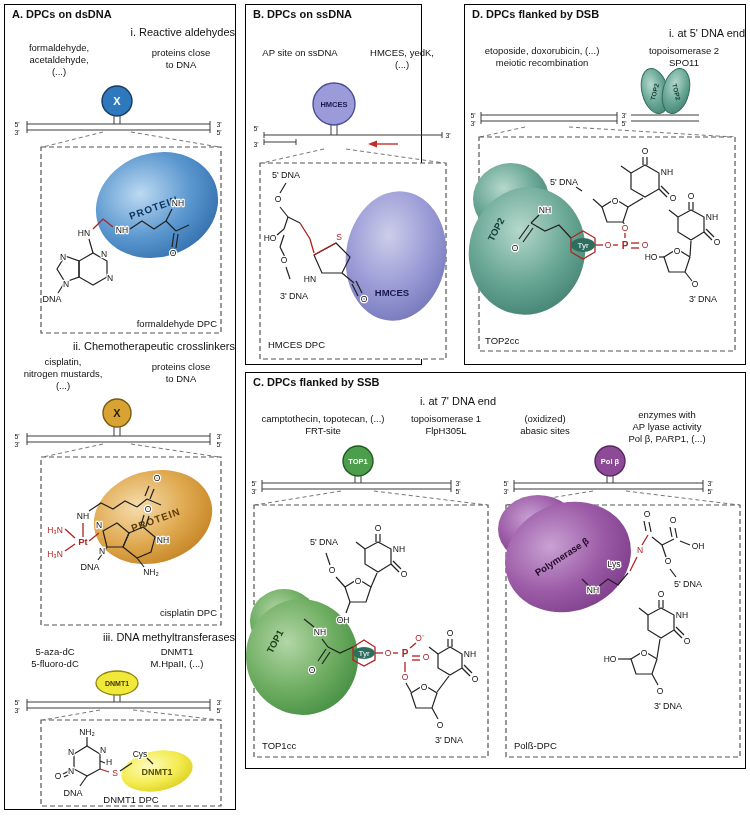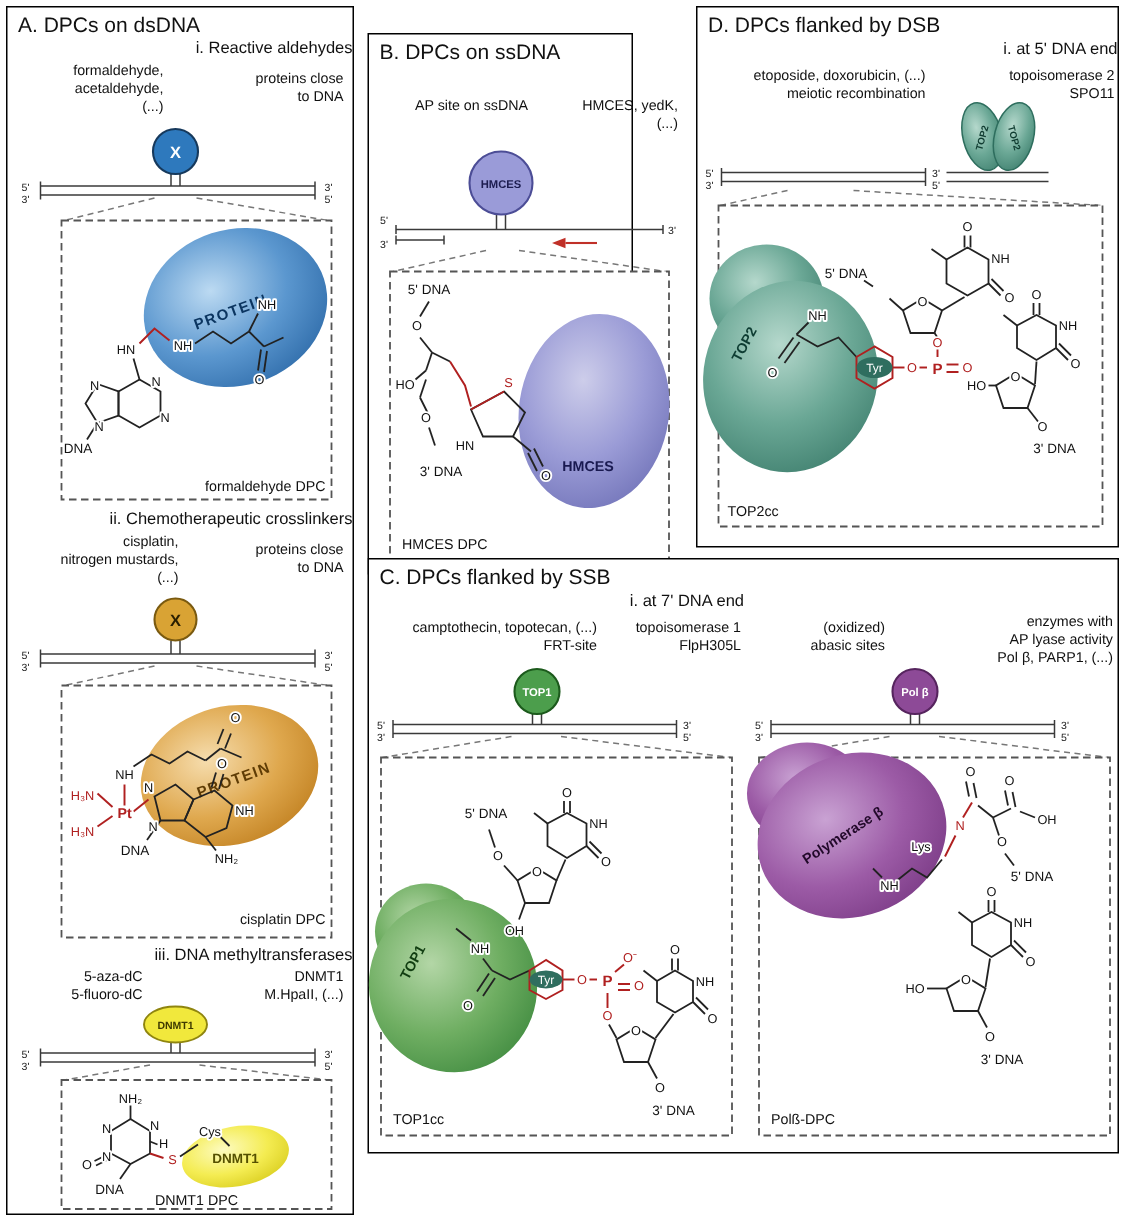--- a/index.html
+++ b/index.html
@@ -1,20 +1,20 @@
 <!DOCTYPE html>
 <html><head>
 <meta charset="utf-8">
 <style>
   html,body{margin:0;padding:0}
   .fig{position:relative;width:750px;height:816px;background:#fff;font-family:"Liberation Sans",sans-serif;color:#111;overflow:hidden}
   .panel{position:absolute;border:1.6px solid #000;background:#fff;box-sizing:border-box}
-  .ptitle{position:absolute;top:3px;left:7px;font-size:14px;font-weight:normal;white-space:nowrap}
+  .ptitle{position:absolute;top:3px;left:7px;font-size:11px;font-weight:bold;white-space:nowrap}
   .sub{position:absolute;font-size:11px;text-align:right;white-space:pre-line}
-  .blk{position:absolute;font-size:9.5px;line-height:1.25;white-space:pre-line;text-align:right}
+  .blk{position:absolute;font-size:9.5px;line-height:1.25;white-space:pre-line;text-align:center}
   svg.sv{position:absolute;left:0;overflow:visible}
   text{font-family:"Liberation Sans",sans-serif}
   .atom{font-size:8.5px;text-anchor:middle;fill:#111;paint-order:stroke;stroke:#fff;stroke-width:2.5px;stroke-linejoin:round}
   .red{fill:#b02020}
   .lbl{font-size:9px;text-anchor:middle;fill:#111;paint-order:stroke;stroke:#fff;stroke-width:2.5px;stroke-linejoin:round}
   .cap{font-size:9.5px;fill:#111}
   .end{font-size:7px;text-anchor:middle;fill:#222}
   .agent{fill:#fff;font-weight:bold;text-anchor:middle}
   .b{stroke:#222;stroke-width:1.2;fill:none}
   .br{stroke:#b02020;stroke-width:1.3;fill:none}
@@ -221,21 +221,21 @@
     <text class="atom" x="66" y="105">N</text>
     <text class="atom" x="53" y="110">O</text>
     <text class="atom" x="104" y="96">H</text>
     <text class="atom red" x="110" y="107">S</text>
     <text class="atom" x="135" y="88">Cys</text>
     <text class="lbl" x="68" y="127">DNA</text>
     <text class="cap" x="126" y="134" text-anchor="middle">DNMT1 DPC</text>
   </svg>
 </section>
 
-<section class="panel" style="left:245px;top:22px;width:177px;height:361px">
+<section class="panel" style="left:245px;top:4px;width:177px;height:361px">
   <div class="ptitle">B. DPCs on ssDNA</div>
   <div class="blk" style="top:42px;left:2px;width:104px">AP site on ssDNA</div>
   <div class="blk" style="top:42px;left:106px;width:100px">HMCES, yedK,
 (...)</div>
   <svg class="sv" style="top:66px" width="208" height="292">
     <g>
       <line class="dna-l" x1="18" y1="64" x2="196" y2="64"></line>
       <line class="dna-l" x1="18" y1="61" x2="18" y2="67"></line>
           <line class="dna-l" x1="196" y1="61" x2="196" y2="67"></line>
       <line class="dna-l" x1="18" y1="71" x2="50" y2="71"></line>

